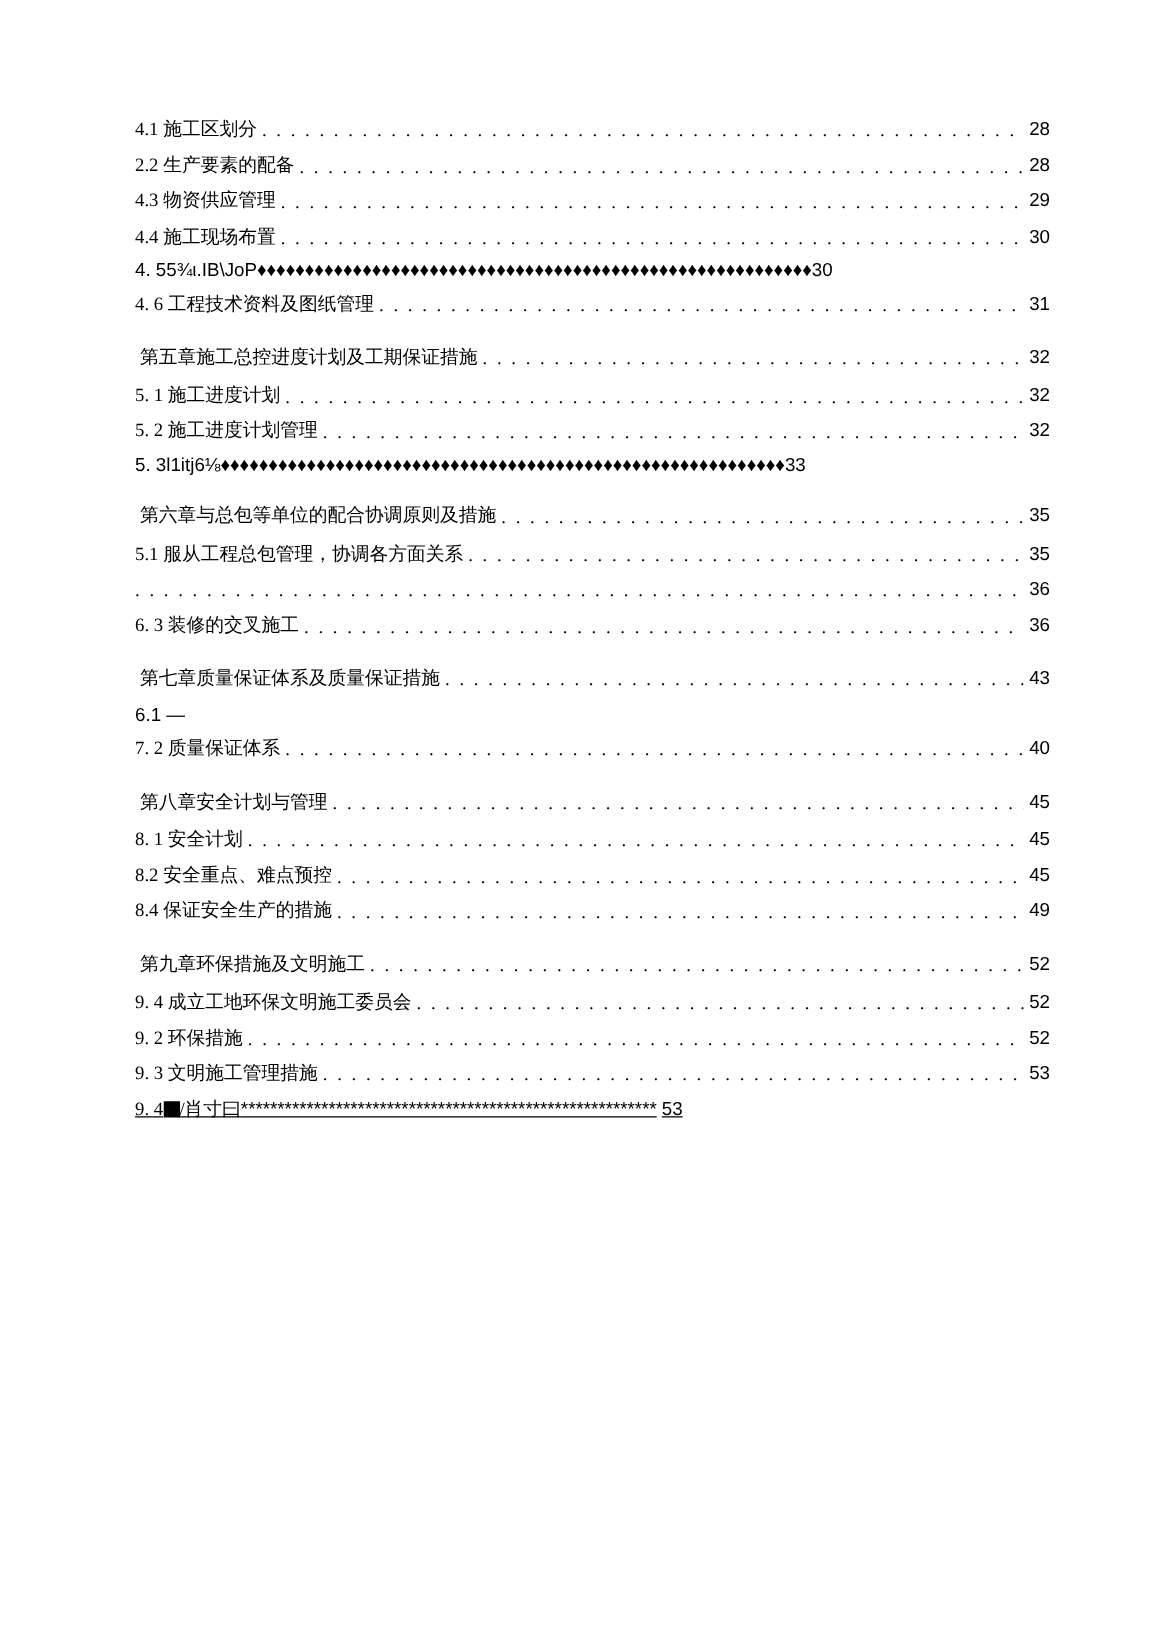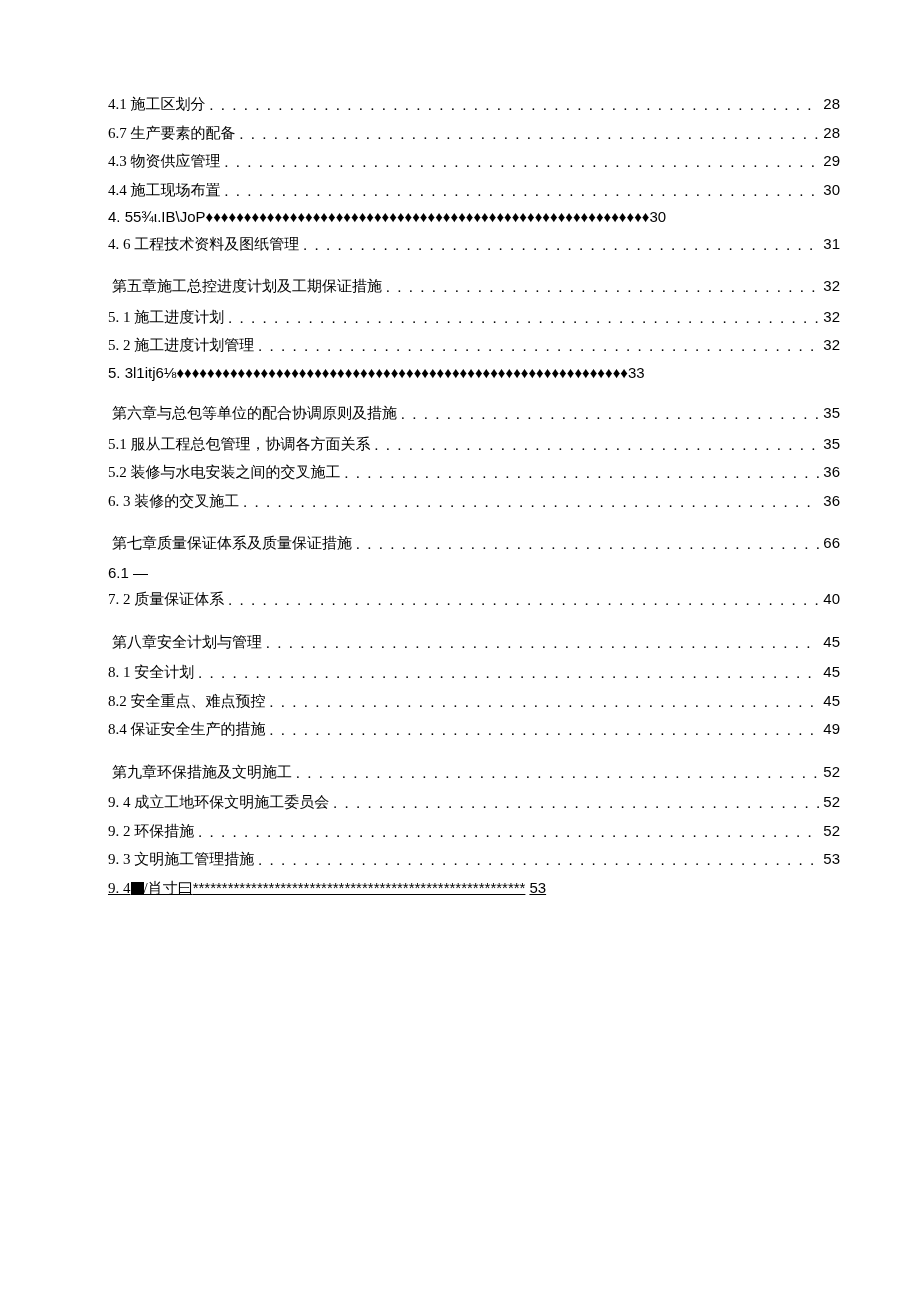--- a/index.html
+++ b/index.html
@@ -72,21 +72,21 @@
 </head>
 <body>
 
 <div class="page" id="page-root">
     <div class="toc-entry indent-sub">
       <span class="label">4.1 施工区划分</span>
       <span class="leader"></span>
       <span class="page-num">28</span>
     </div>
     <div class="toc-entry indent-sub">
-      <span class="label">6.7 生产要素的配备</span>
+      <span class="label">2.2 生产要素的配备</span>
       <span class="leader"></span>
       <span class="page-num">28</span>
     </div>
     <div class="toc-entry indent-sub">
       <span class="label">4.3 物资供应管理</span>
       <span class="leader"></span>
       <span class="page-num">29</span>
     </div>
     <div class="toc-entry indent-sub">
       <span class="label">4.4 施工现场布置</span>
@@ -119,33 +119,32 @@
       <span class="label">第六章与总包等单位的配合协调原则及措施</span>
       <span class="leader"></span>
       <span class="page-num">35</span>
     </div>
     <div class="toc-entry indent-sub">
       <span class="label">5.1    服从工程总包管理，协调各方面关系</span>
       <span class="leader"></span>
       <span class="page-num">35</span>
     </div>
     <div class="toc-entry indent-sub">
-      <span class="label">5.2    装修与水电安装之间的交叉施工</span>
       <span class="leader"></span>
       <span class="page-num">36</span>
     </div>
     <div class="toc-entry indent-sub">
       <span class="label">6.   3 装修的交叉施工</span>
       <span class="leader"></span>
       <span class="page-num">36</span>
     </div>
     <div class="toc-entry chapter-row">
       <span class="label">第七章质量保证体系及质量保证措施</span>
       <span class="leader"></span>
-      <span class="page-num">66</span>
+      <span class="page-num">43</span>
     </div>
     <div class="corrupt-line corrupt-indent"><span>6.1   —</span><br></div>
     <div class="toc-entry indent-sub">
       <span class="label">7.   2 质量保证体系</span>
       <span class="leader"></span>
       <span class="page-num">40</span>
     </div>
     <div class="toc-entry chapter-row">
       <span class="label">第八章安全计划与管理</span>
       <span class="leader"></span>

